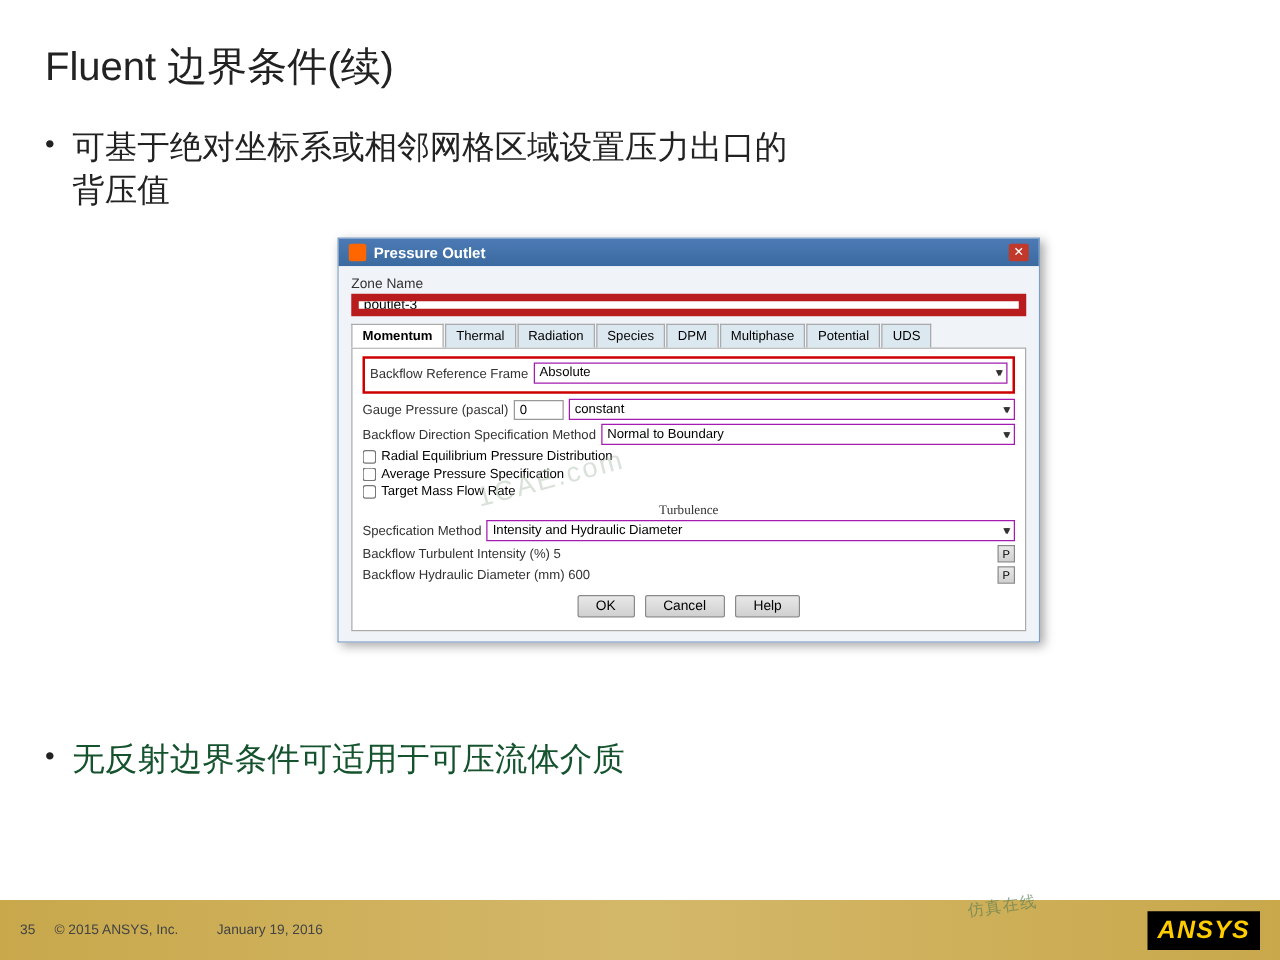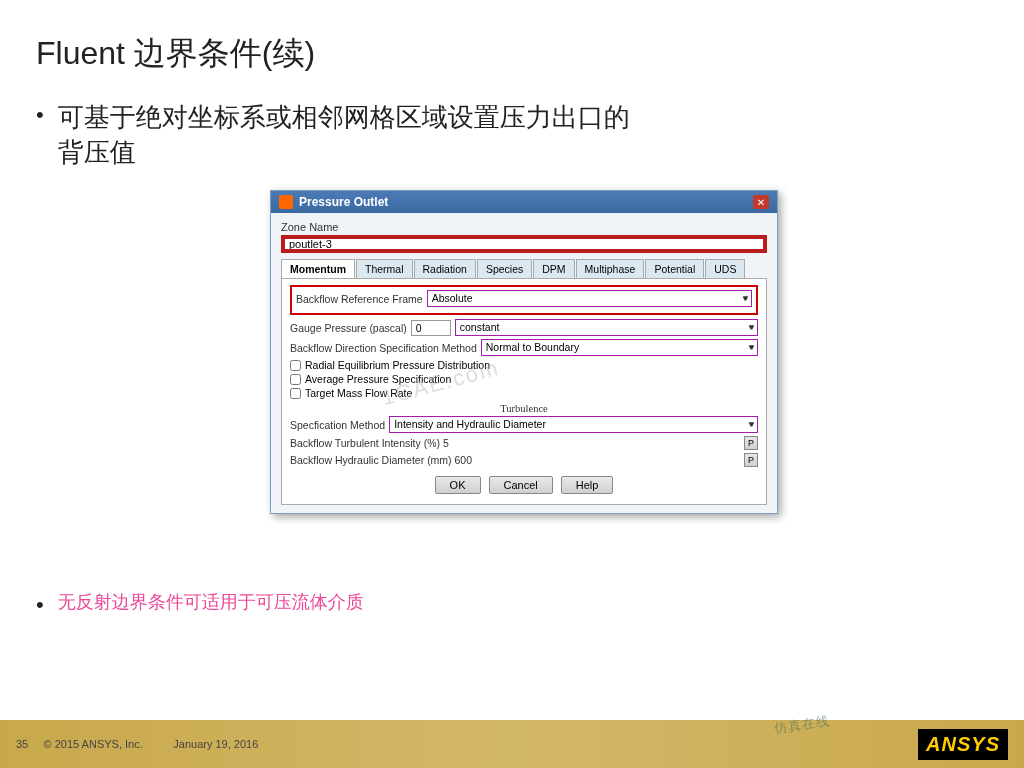--- a/index.html
+++ b/index.html
@@ -57,21 +57,21 @@
       font-size: 26px;
       color: #222222;
       line-height: 1.35;
     }
 
     
     .dialog-wrapper {
       position: absolute;
       top: 190px;
       left: 270px;
-      width: 508px;
+      width: 562px;
     }
 
     .dialog-box {
       border: 1px solid #7a9dc4;
       background: #f0f4f8;
       box-shadow: 3px 3px 8px rgba(0,0,0,0.35);
       font-family: Arial, sans-serif;
       font-size: 11px;
       color: #000;
     }
@@ -125,21 +125,21 @@
     }
 
     .field-label {
       font-size: 11px;
       color: #333;
       margin-bottom: 2px;
     }
 
     .field-input {
       width: 100%;
-      border: 4px solid #b91c1c;
+      border: 6px solid #b91c1c;
       background: white;
       padding: 2px 4px;
       font-size: 11px;
       height: 18px;
     }
 
     
     .tabs-row {
       display: flex;
       gap: 1px;
@@ -446,21 +446,21 @@
 
         </div>
       </div>
     </div>
   </div>
 
   <div style="position:absolute;top:370px;left:380px;font-size:22px;color:rgba(160,180,160,0.4);transform:rotate(-15deg);pointer-events:none;letter-spacing:2px;font-family:Arial;">1CAE.com</div>
 
   <div class="second-bullet">
     <span class="bullet-dot" style="font-size:22px;margin-right:14px;color:#222;">•</span>
-    <span class="bullet-text" style="font-size:18px;color:#ec4899;line-height:1.35;">无反射边界条件可适用于可压流体介质</span>
+    <span class="bullet-text" style="font-size:26px;color:#14532d;line-height:1.35;">无反射边界条件可适用于可压流体介质</span>
   </div>
 
   <div class="footer">
     <div class="footer-left">
       <span>35</span>
       &nbsp;&nbsp;&nbsp;
       <span>© 2015 ANSYS, Inc.</span>
       &nbsp;&nbsp;&nbsp;&nbsp;&nbsp;&nbsp;&nbsp;&nbsp;
       <span>January 19, 2016</span>
     </div>

